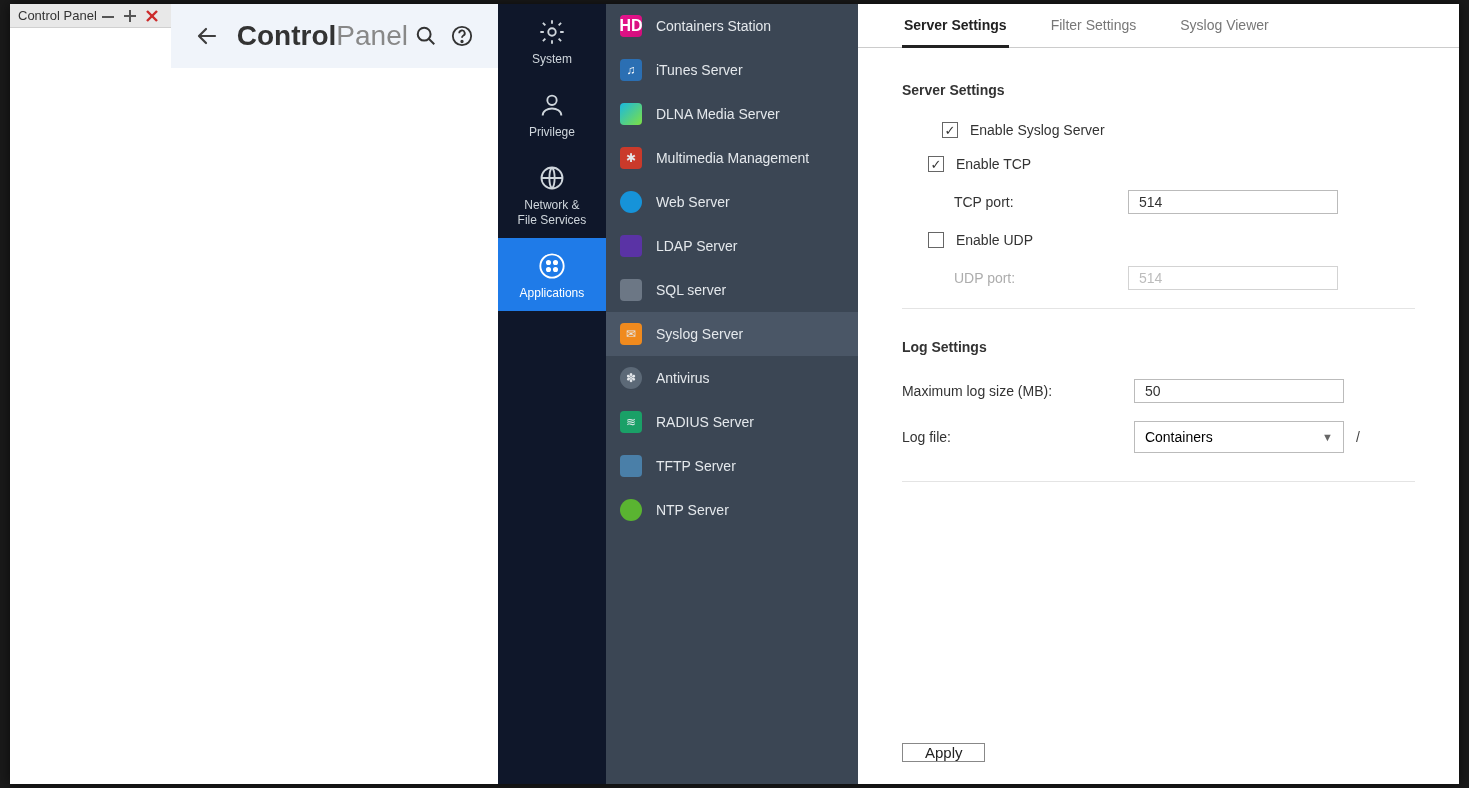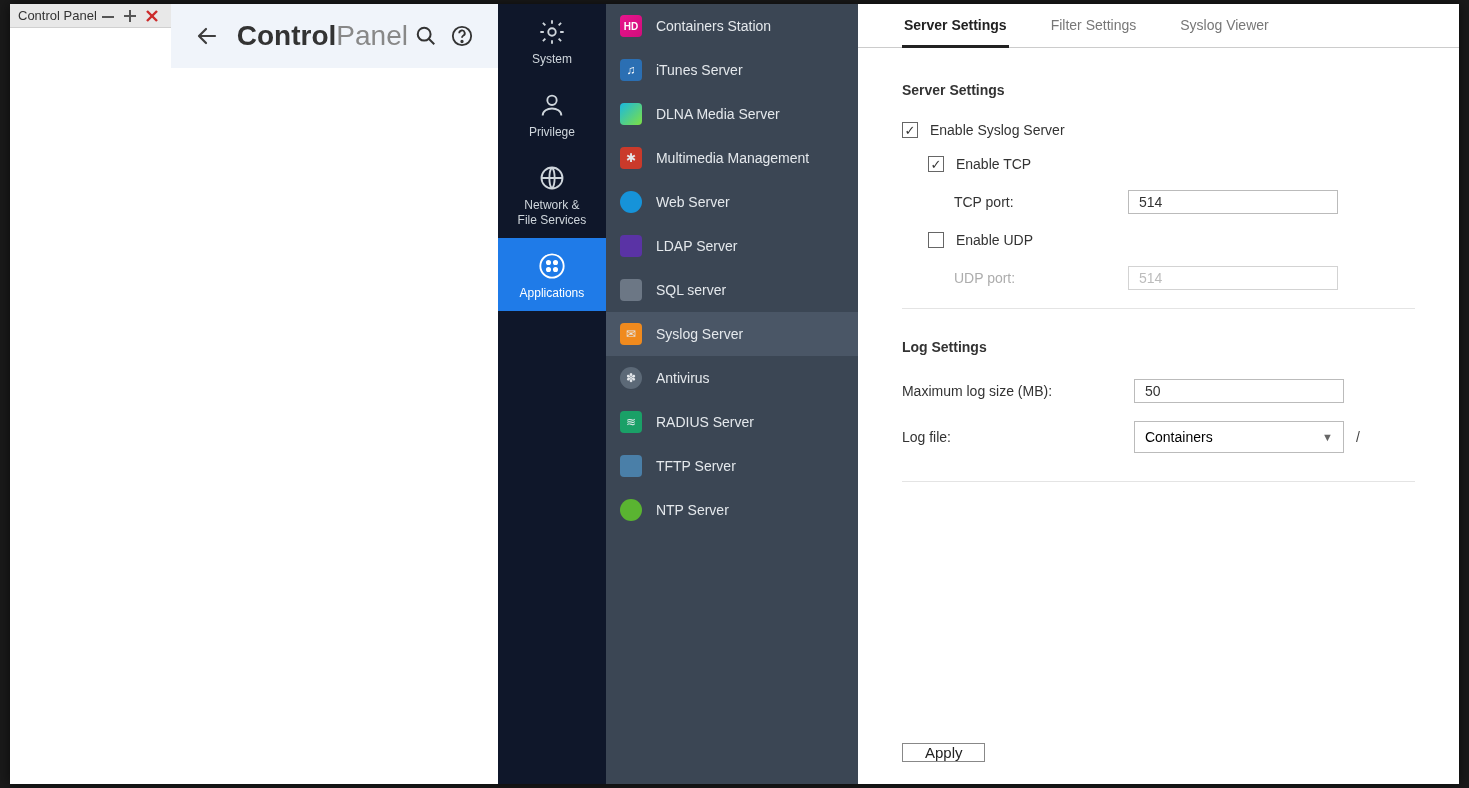--- a/index.html
+++ b/index.html
@@ -110,21 +110,21 @@
     font-size: 14px;
   }
   .siB-item.active { background: #4a5666; }
   .siB-icon {
     width: 22px; height: 22px;
     display: inline-flex; align-items: center; justify-content: center;
     border-radius: 4px;
     font-size: 12px;
   }
   
-  .ic-hybrid { background: linear-gradient(135deg,#e8148d,#d10d7c); color:#fff; font-weight:bold; font-size:10px;}
+  .ic-hybrid { background: linear-gradient(135deg,#e8148d,#d10d7c); color:#fff; font-weight:bold; font-size:16px;}
   .ic-itunes { background: #2b6fb3; color:#fff; }
   .ic-dlna   { background: linear-gradient(135deg,#1ab8e0,#7ee142); }
   .ic-mm     { background: #ca3a2b; }
   .ic-web    { background: #1693d9; border-radius:50%; }
   .ic-ldap   { background: #5a33a5; }
   .ic-sql    { background: #6c7785; }
   .ic-syslog { background: #f08a1e; }
   .ic-av     { background: #5c6977; border-radius:50%; }
   .ic-radius { background: #1aa067; }
   .ic-tftp   { background: #4a7fa8; }
@@ -165,20 +165,21 @@
     position: relative;
   }
   .section-title {
     font-weight: 700; color: #333; font-size: 14px;
     margin-bottom: 24px;
   }
   .chk-row {
     display: flex; align-items: center; gap: 12px;
     margin-bottom: 18px;
     color: #333;
+    margin-left: 40px;
   }
   .chk-row.indent1 { margin-left: 26px; }
   .chk {
     width: 16px; height: 16px;
     border: 1.5px solid #666;
     display: inline-flex; align-items: center; justify-content: center;
     background: #fff;
     cursor: pointer;
     flex-shrink: 0;
   }

